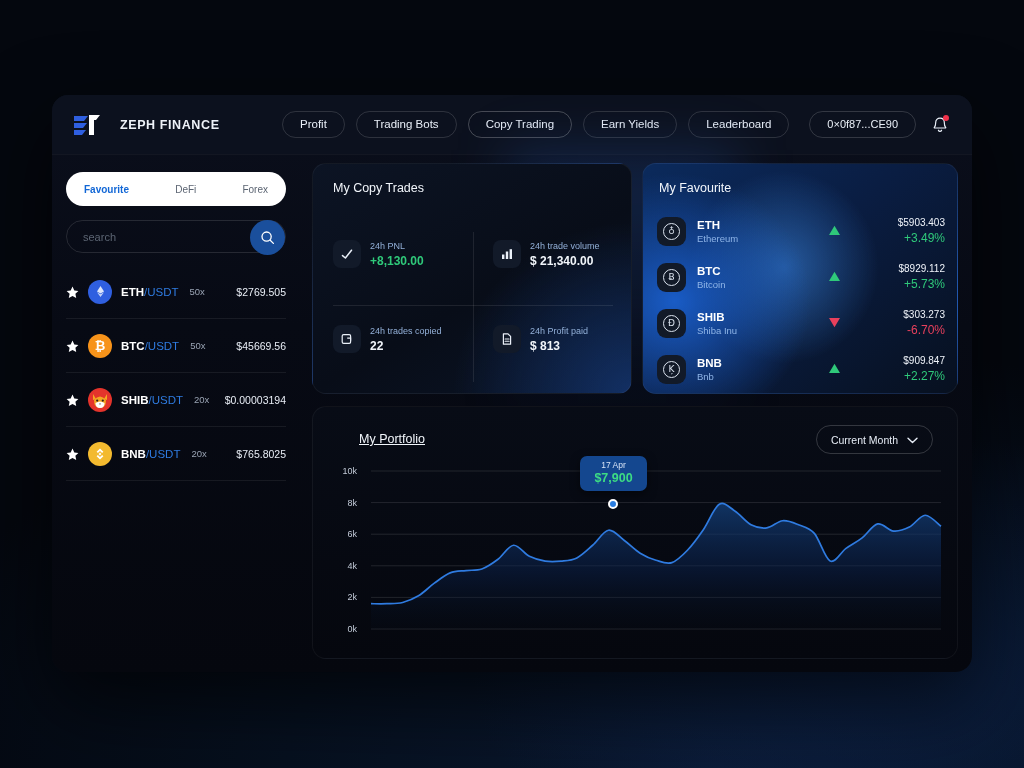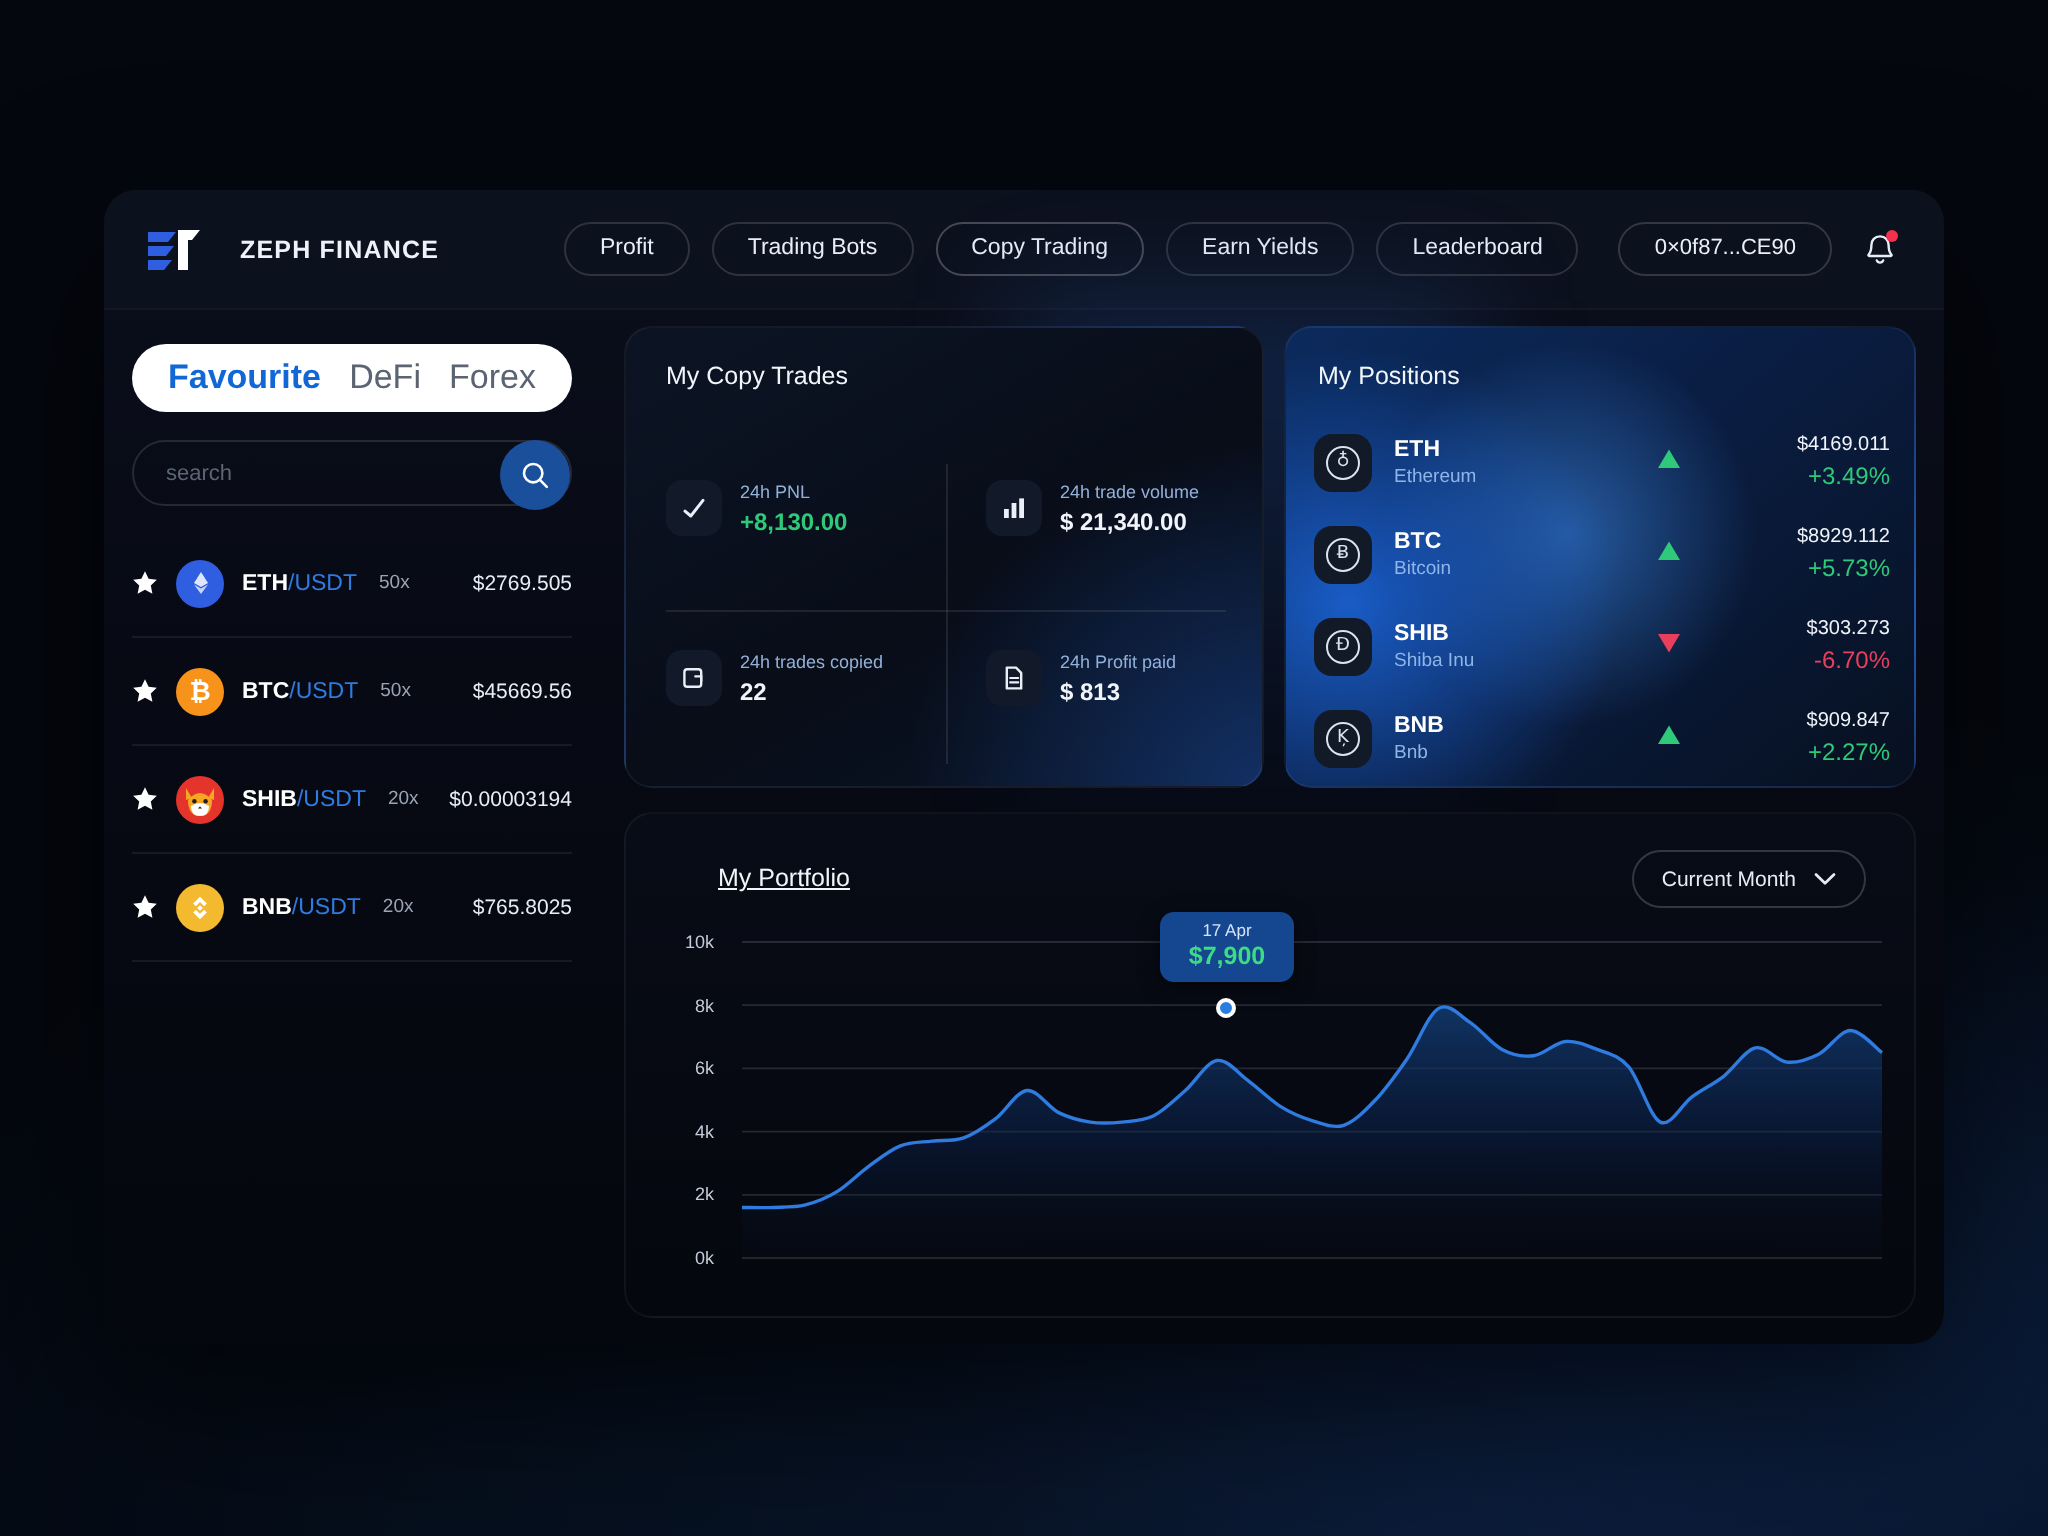--- a/index.html
+++ b/index.html
@@ -70,21 +70,21 @@
     background:linear-gradient(180deg, rgba(40,90,175,.30), rgba(20,50,110,.05) 55%, transparent 85%);
     filter:blur(26px); pointer-events:none;
   }
 
   
   .sidebar{ position:absolute; left:0; top:59px; width:248px; height:518px; padding:18px 14px; }
   .seg{
     background:#ffffff; border-radius:18px; height:34px;
     display:flex; align-items:center; padding:0 18px; justify-content:space-between;
   }
-  .seg-item{ font-size:17px; color:#5b6472; cursor:pointer; }
+  .seg-item{ font-size:10px; color:#5b6472; cursor:pointer; }
   .seg-item.active{ color:#1267d6; font-weight:bold; }
   .searchwrap{
     position:relative; margin-top:14px; height:33px;
     border:1px solid rgba(255,255,255,.12); border-radius:17px;
     display:flex; align-items:center;
   }
   .searchwrap input{
     background:transparent; border:0; outline:none; color:#d7dde7;
     font-size:11px; padding-left:16px; width:100%;
     font-family:"Liberation Sans", sans-serif;
@@ -392,38 +392,38 @@
       </span>
       <span>
         <div class="stat-label">24h Profit paid</div>
         <div class="stat-val">$ 813</div>
       </span>
     </div>
   </div>
 </div>
 
 <div class="card" id="positions">
-  <div class="card-title">My Positions</div>
+  <div class="card-title">My Favourite</div>
   <div class="pos-list">
 
     <div class="pos-row">
       <span class="pos-ico">
           <span class="pos-ring">♁</span>
         </span>
       <span class="pos-names">
         <div class="pos-sym">ETH</div>
         <div class="pos-full">Ethereum</div>
       </span>
       <span class="pos-arrow">
         <svg width="13" height="11" viewBox="0 0 13 11">
             <path d="M6.5 0.8 12 10 H1Z" fill="#2fc97a"></path>
           </svg>
       </span>
       <span class="pos-vals">
-        <div class="pos-price">$4169.011</div>
+        <div class="pos-price">$5903.403</div>
         <div class="pos-chg up">+3.49%</div>
       </span>
     </div>
 
     <div class="pos-row">
       <span class="pos-ico">
           <span class="pos-ring">Ƀ</span>
         </span>
       <span class="pos-names">
         <div class="pos-sym">BTC</div>

